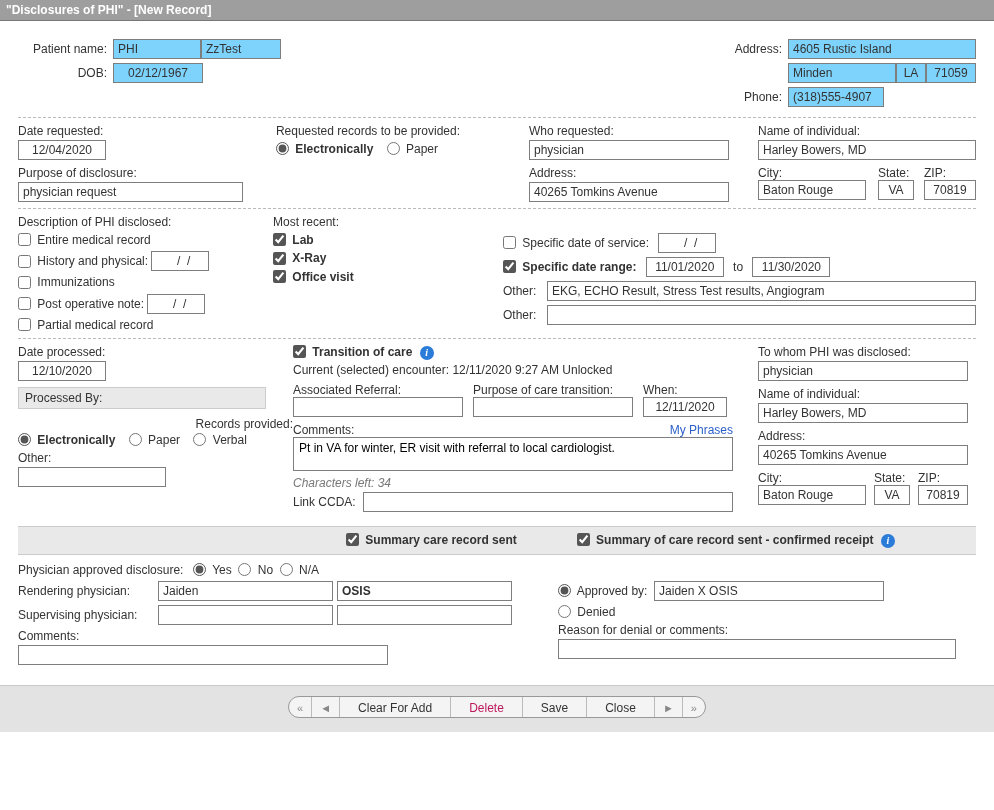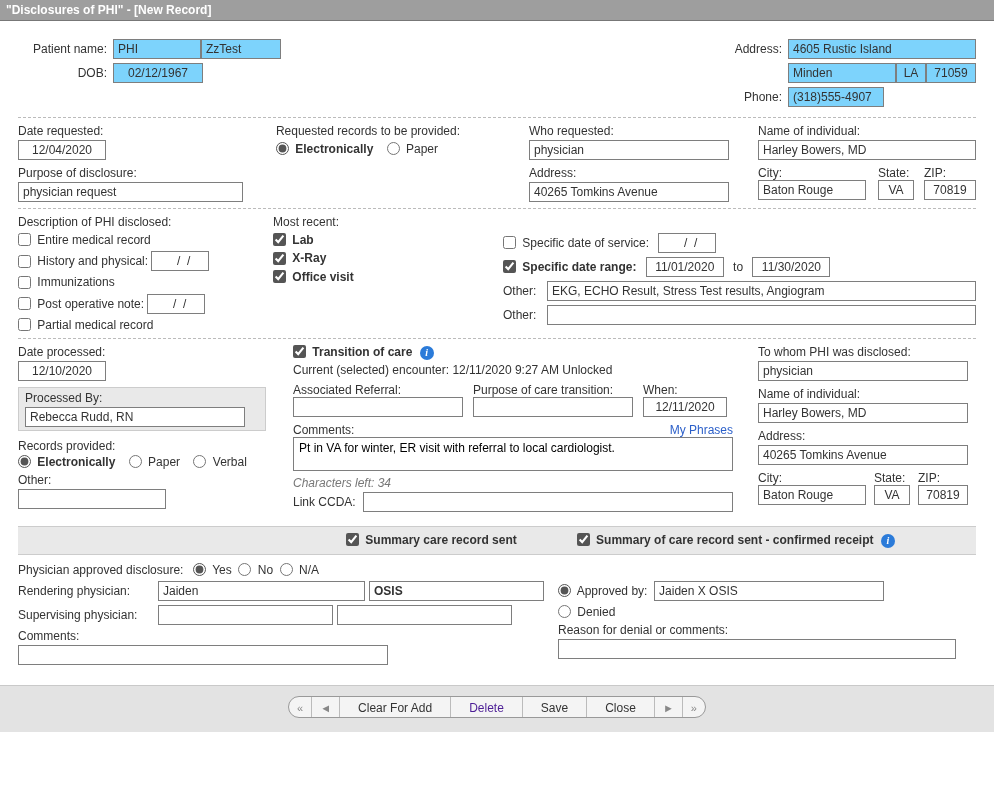--- a/index.html
+++ b/index.html
@@ -87,21 +87,21 @@
     border-right:1px solid #bbb;
     font-family:inherit;
     font-size:12px;
     padding:0 18px;
     height:22px;
     cursor:pointer;
     color:#333;
   }
   .pill-btn:last-child{border-right:none;}
   .pill-btn.icon{ padding:0 8px; font-size:11px; color:#888;}
-  .pill-btn:disabled{ color:#4c1d95; cursor:default;}
+  .pill-btn:disabled{ color:#be185d; cursor:default;}
   input[type=checkbox], input[type=radio]{ accent-color:#555; }
 </style>
 </head>
 <body>
 
 <div class="titlebar">"Disclosures of PHI" - [New Record]</div>
 
 <div class="form">
 
   <div style="display:flex; justify-content:space-between;">
@@ -220,23 +220,22 @@
 
   <hr class="section-div">
 
   <div style="display:flex;">
 
     <div style="width:275px;">
       <div>Date processed:</div>
       <input class="txt center" style="width: 88px; margin-top: 2px;" value="12/10/2020">
       <div class="shadedbox" style="margin-top:6px; width:248px;">
         <div>Processed By:</div>
-        <input class="txt" style="width: 220px; margin-top: 2px;" value="Rebecca Rudd, RN">
-      </div>
-      <div style="margin-top:8px;">Records provided:</div>
+      </div>
+      <div style="margin-top:8px;text-align:right;">Records provided:</div>
       <div style="margin-top:2px;">
         <label><input type="radio" class="radio" checked="" style=""> <b>Electronically</b></label>
         &nbsp;&nbsp;
         <label><input type="radio" class="radio" style=""> <span>Paper</span></label>
         &nbsp;&nbsp;
         <label><input type="radio" class="radio" style=""> <span>Verbal</span></label>
       </div>
       <div style="margin-top:4px;">Other:</div>
       <input class="txt" style="width: 148px; margin-top: 2px;" value="">
     </div>
@@ -310,21 +309,21 @@
   <div style="margin-top:8px; display:flex;">
     <div style="width:540px;">
       <div class="row">
         <span style="width:175px;">Physician approved disclosure:</span>
         <label><input type="radio" class="radio" checked="" style=""> <span>Yes</span></label>&nbsp;&nbsp;
         <label><input type="radio" class="radio" style=""> <span>No</span></label>&nbsp;&nbsp;
         <label><input type="radio" class="radio" style=""> <span>N/A</span></label>
       </div>
       <div class="row">
         <span style="width:140px;">Rendering physician:</span>
-        <input class="txt" style="width: 207px;" value="Jaiden">
+        <input class="txt" style="width: 175px;" value="Jaiden">
         <input class="txt" style="width: 175px; margin-left: 4px; font-weight: bold;" value="OSIS">
       </div>
       <div class="row">
         <span style="width:140px;">Supervising physician:</span>
         <input class="txt" style="width: 175px;" value="">
         <input class="txt" style="width: 175px; margin-left: 4px;" value="">
       </div>
       <div>Comments:</div>
       <input class="txt" style="width: 370px; margin-top: 2px;" value="">
     </div>

